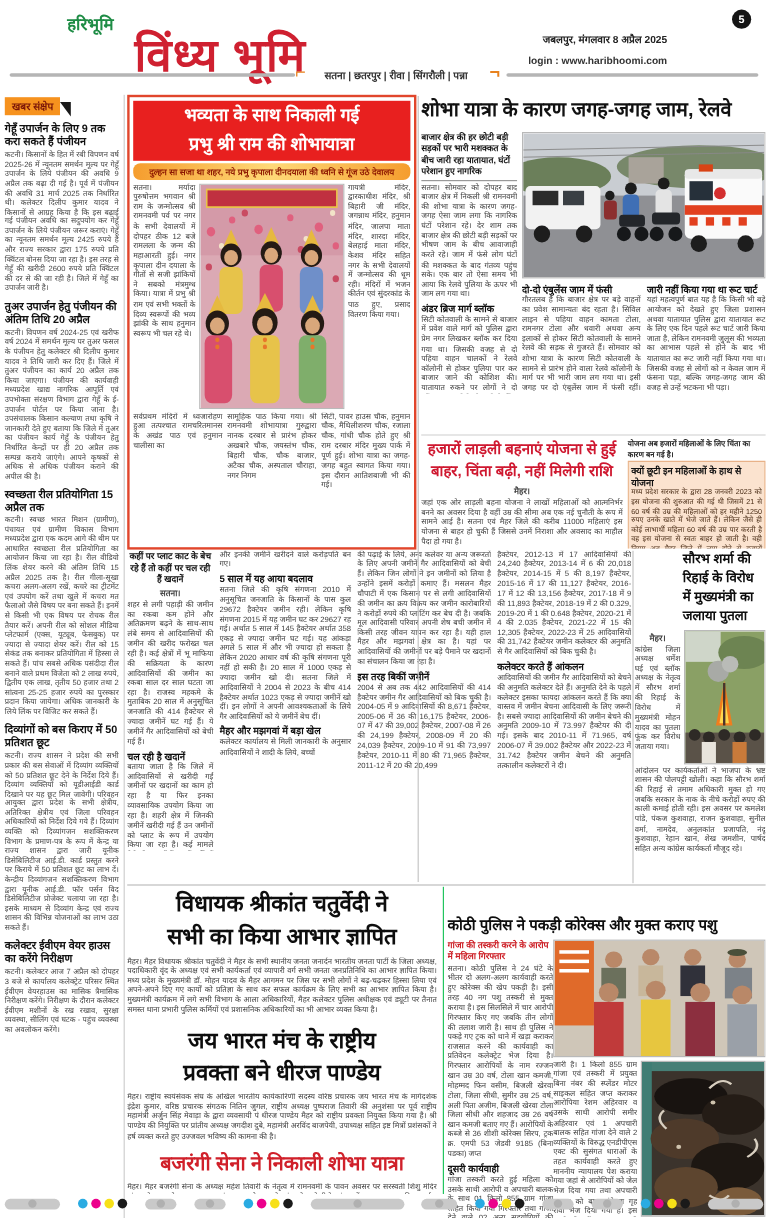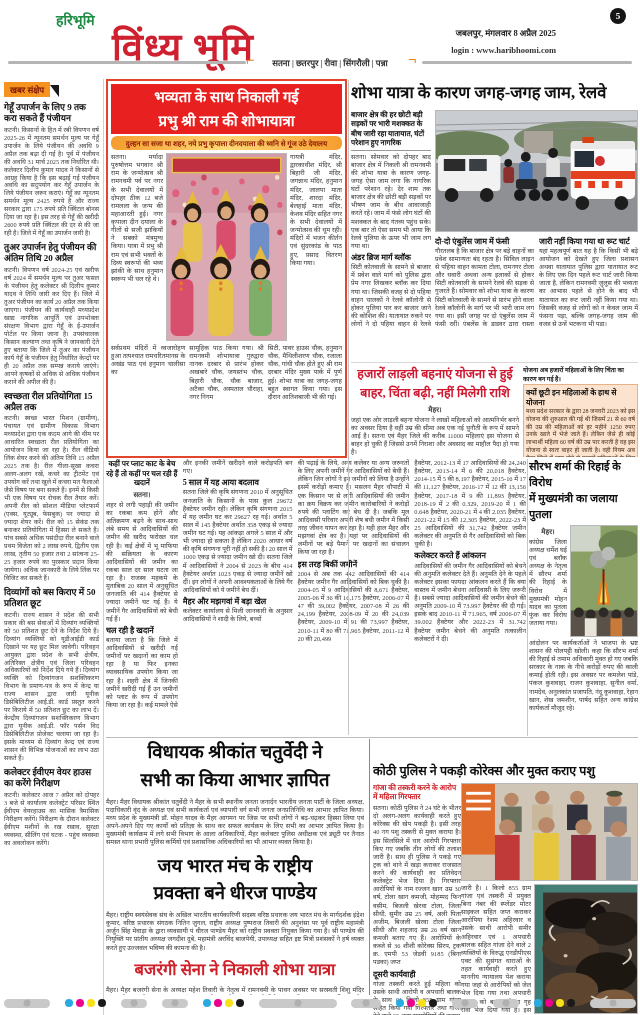--- a/index.html
+++ b/index.html
@@ -1,18 +1,18 @@
 <!DOCTYPE html>
 <html><head>
 <meta charset="utf-8">
 <style>
   * { box-sizing: border-box; margin: 0; padding: 0; }
   html,body { background:#e9e9e9; }
   body { font-family:"Liberation Sans", sans-serif; }
-  #page { position:relative; width:640px; height:1015px; background:#ffffff; margin:0 auto; overflow:hidden;font-family:Liberation Serif, serif; }
+  #page { position:relative; width:640px; height:1015px; background:#ffffff; margin:0 auto; overflow:hidden; }
 
   
   .logo { position:absolute; left:56px; top:10px; font-size:14px; font-weight:bold; color:#1e8c45; }
   .title { position:absolute; left:112px; top:0px; font-size:38px; font-weight:bold; color:#cf2030; line-height:1.45; letter-spacing:1px;margin-top:20px; }
   .pagecircle { position:absolute; left:610px; top:8px; width:16px; height:16px; border-radius:50%; background:#151515; color:#fff; font-size:9px; font-weight:bold; text-align:center; line-height:16px; }
   .dateline { position:absolute; right:84px; top:27px; font-size:8.5px; font-weight:bold; color:#222; }
   .loginline { position:absolute; right:84px; top:45px; font-size:8.5px; font-weight:bold; color:#333;padding-left:36px; }
   .ruleL { position:absolute; left:8px; top:61px; width:238px; height:3px; background:#b5b5b5; border-radius:2px; }
   .ruleR { position:absolute; left:422px; top:61px; width:210px; height:3px; background:#b5b5b5; border-radius:2px; }
   .bracketL,.bracketR { position:absolute; top:52px; font-size:15px; font-weight:bold; color:#e8821e; }
@@ -65,21 +65,21 @@
   
   .land { position:absolute; left:106px; top:459px; width:420px; height:277px; overflow:hidden; }
   .land h1 { font-size:15px; font-weight:bold; color:#0d0d0d; white-space:nowrap; overflow:hidden; margin-bottom:3px; }
   .land-cols { display:flex; gap:5px; height:250px; overflow:hidden; }
   .land-c1 { width:72px; } .land-c2 { width:110px; } .land-c3 { width:112px; } .land-c4 { width:112px; }
   .land-cols > div { overflow:hidden; }
   .deck { font-size:7.4px; font-weight:bold; line-height:1.3; color:#111; text-align:center; }
 
   
   .effigy { position:absolute; left:529px; top:459px; width:109px; height:277px; overflow:hidden; }
-  .effigy h2 { font-size:11px; line-height:1.45; color:#0d0d0d; }
+  .effigy h2 { font-size:11px; line-height:1.45; color:#0d0d0d;padding-left:40px; }
   .effigy-row { display:flex; gap:3px; margin-top:2px; }
   .effigy-txt { width:38px; overflow:hidden; height:112px; }
   .effigy-photo { flex:1; height:112px; border:1px solid #b9b9b9; overflow:hidden; }
 
   
   .botL { position:absolute; left:106px; top:739px; width:264px; height:256px; border-right:1px solid #22c55e; padding-right:5px; overflow:hidden; }
   .botL h2 { font-size:18.5px; line-height:1.5; color:#0d0d0d; text-align:center; white-space:nowrap; overflow:hidden; }
   .botL .red { color:#d0202a; font-size:16.5px; }
   .botL p { margin:3px 0 5px; }
 

